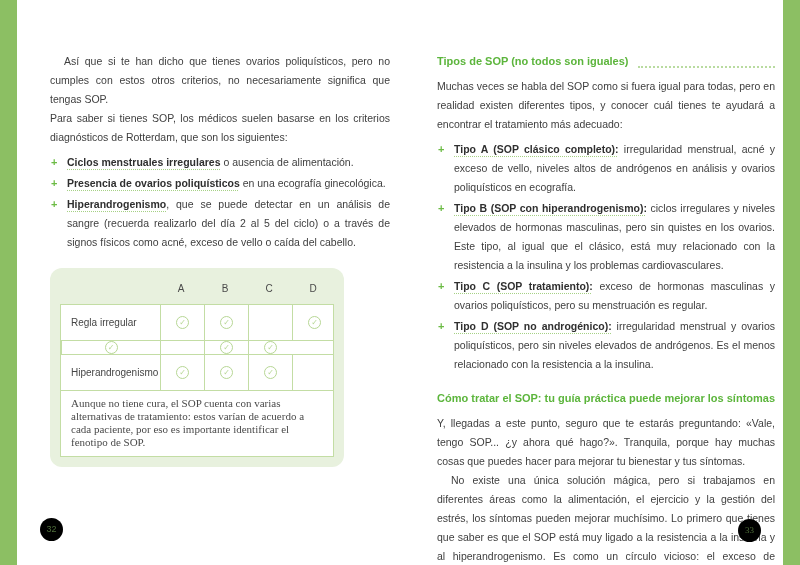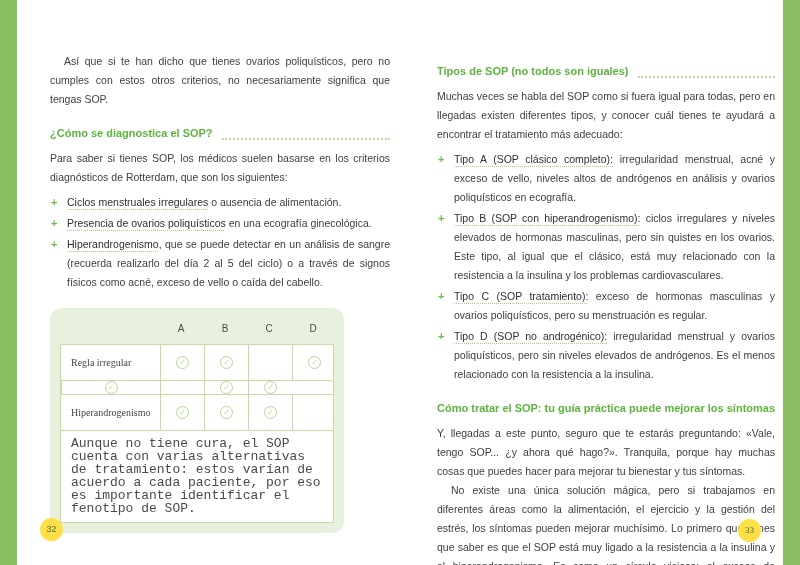--- a/index.html
+++ b/index.html
@@ -16,89 +16,85 @@
   .band.right { right:0; }
 
   .col { position:absolute; top:0; font-size:10.5px; line-height:19px; }
   .col-left  { left:50px;  width:340px; padding-top:52px; }
   .col-right { left:437px; width:338px; padding-top:52px; }
 
   p.body { text-align:justify; color:#3e3e3e; }
   p.indent { text-indent:14px; }
 
   .heading { display:flex; align-items:flex-end; margin:15px 0 6px 0; }
-  .col-right .heading.first { margin-top:10px; }
+  .col-right .heading.first { margin-top:0; }
   .heading .htext { color:#5cb53c; font-weight:bold; font-size:11px; white-space:nowrap; }
   .heading .dots { flex:1; border-bottom:2px dotted #b9dba0; margin:0 0 3px 9px; }
 
   ul.bullets { list-style:none; margin:6px 0 0 0; }
   ul.bullets li { position:relative; padding-left:17px; margin-bottom:2px; text-align:justify; }
   ul.bullets li .plus {
     position:absolute; left:1px; top:0;
     color:#6cbb45; font-weight:bold; font-size:11px;
   }
   .lead {
-    font-weight:normal; color:#2f2f2f;
+    font-weight:bold; color:#2f2f2f;
     text-decoration:underline dotted #a6d185;
     text-underline-offset:3px;
   }
 
   
   .fen-box {
     margin-top:16px;
     width:294px;
     background:#e8f1de;
     border-radius:12px;
     padding:6px 10px 10px 10px;
     font-size:10px;
   }
   .fen-header { display:grid; grid-template-columns:99px repeat(4,44px); }
   .fen-header .hcell { text-align:center; color:#4a4a4a; padding:5px 0 6px 0; font-size:10px; }
   .fen-table { background:#ffffff; border:1px solid #c3dda4; }
   .fen-row { display:grid; grid-template-columns:99px repeat(4,44px); border-bottom:1px solid #c3dda4; }
   .fen-row .label {
     padding:8px 4px 8px 10px; color:#454545; font-size:10px;
-    font-family:Liberation Serif, serif;
+    font-family:Liberation Sans, sans-serif;
   }
   .fen-cell {
     border-left:1px solid #c3dda4;
     display:flex; align-items:center; justify-content:center;
   }
   .check {
     width:13px; height:13px; border:1px solid #b7d795; border-radius:50%;
     color:#b7d795; font-size:8px; line-height:11px; text-align:center; display:block;
   }
   .fen-caption {
     padding:6px 10px 7px 10px;
-    font-size:13px; line-height:13px; color:#4a4a4a;
-    font-family:Liberation Mono, monospace;
+    font-size:11px; line-height:13px; color:#4a4a4a;
+    font-family:Liberation Serif, serif;
   }
 
   .pagenum {
     position:absolute;
     width:23px; height:23px; border-radius:50%;
-    background:#fde047; color:#4e6e3a;
+    background:#000000; color:#4e6e3a;
     font-size:9px; line-height:23px; text-align:center;
   }
   .pagenum.p-left  { left:40px;  top:518px; }
   .pagenum.p-right { left:738px; top:519px;font-family:Liberation Serif, serif; }
 </style>
 </head>
 <body>
 
 <div class="band left"></div>
 <div class="band right"></div>
 
 <div class="col col-left">
   <p class="body indent">Así que si te han dicho que tienes ovarios poliquísticos, pero no cumples con estos otros criterios, no necesariamente significa que tengas SOP.</p>
 
-  <div class="heading">
-    <span class="htext">¿Cómo se diagnostica el SOP?</span>
-    <span class="dots"></span>
-  </div>
 
   <p class="body">Para saber si tienes SOP, los médicos suelen basarse en los criterios diagnósticos de Rotterdam, que son los siguientes:</p>
 
   <ul class="bullets">
     <li>
       <span class="plus">+</span><span class="lead">Ciclos menstruales irregulares</span><span> o ausencia de alimentación.</span>
     </li>
     <li>
       <span class="plus">+</span><span class="lead">Presencia de ovarios poliquísticos</span><span> en una ecografía ginecológica.</span>
     </li>
@@ -159,21 +155,21 @@
   </div>
 
 </div>
 
 <div class="col col-right">
   <div class="heading first">
     <span class="htext">Tipos de SOP (no todos son iguales)</span>
     <span class="dots"></span>
   </div>
 
-  <p class="body">Muchas veces se habla del SOP como si fuera igual para todas, pero en llegadas existen diferentes tipos, y conocer cuál tienes te ayudará a encontrar el tratamiento más adecuado:</p>
+  <p class="body">Muchas veces se habla del SOP como si fuera igual para todas, pero en realidad existen diferentes tipos, y conocer cuál tienes te ayudará a encontrar el tratamiento más adecuado:</p>
 
   <ul class="bullets">
     <li>
       <span class="plus">+</span><span class="lead">Tipo A (SOP clásico completo):</span><span> irregularidad menstrual, acné y exceso de vello, niveles altos de andrógenos en análisis y ovarios poliquísticos en ecografía.</span>
     </li>
     <li>
       <span class="plus">+</span><span class="lead">Tipo B (SOP con hiperandrogenismo):</span><span> ciclos irregulares y niveles elevados de hormonas masculinas, pero sin quistes en los ovarios. Este tipo, al igual que el clásico, está muy relacionado con la resistencia a la insulina y los problemas cardiovasculares.</span>
     </li>
     <li>
       <span class="plus">+</span><span class="lead">Tipo C (SOP tratamiento):</span><span> exceso de hormonas masculinas y ovarios poliquísticos, pero su menstruación es regular.</span>

